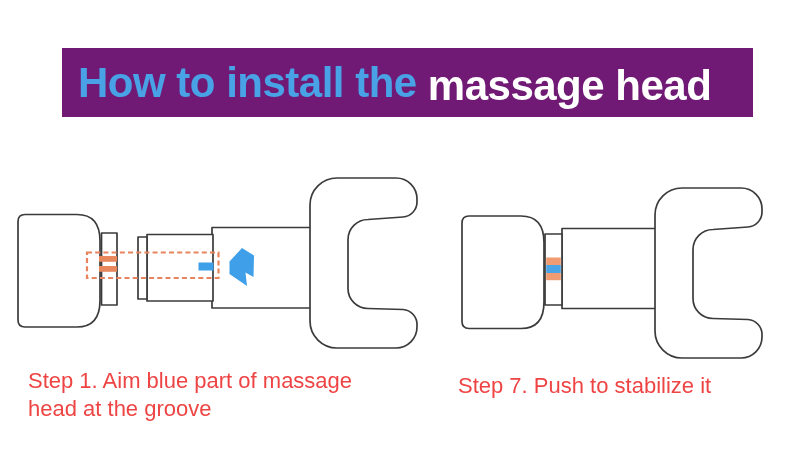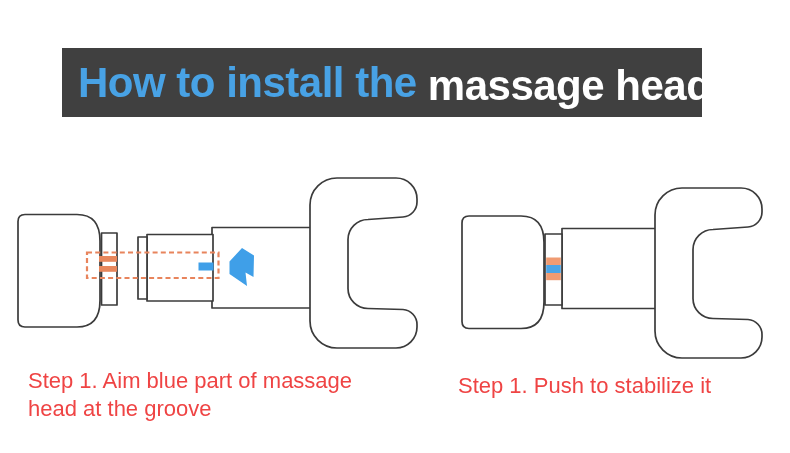--- a/index.html
+++ b/index.html
@@ -3,22 +3,22 @@
 <meta charset="utf-8">
 <style>
   html,body{margin:0;padding:0;}
   body{
     width:790px;height:453px;position:relative;overflow:hidden;
     background:#ffffff;
     font-family:"Liberation Sans", sans-serif;
   }
   
   .title-bar{
-    position:absolute;left:62px;top:48px;width:640px;height:69px;
-    background:#404040;display:flex;align-items:center;
+    position:absolute;left:62px;top:48px;width:691px;height:69px;
+    background:#701a75;display:flex;align-items:center;
     padding-left:16px;box-sizing:border-box;
   }
   .title-bar span{
     font-size:42px;font-weight:700;line-height:1;white-space:pre;
     letter-spacing:-0.5px;
   }
   .t-hl{color:#48a2e5;}
   .t-rest{color:#ffffff;margin-top:6px;}
   
   .diagrams{position:absolute;left:0;top:160px;width:790px;height:205px;}
@@ -81,13 +81,13 @@
              Q 18 327 18 320 V 221.5 Q 18 214.5 25 214.5 Z"></path>
     <rect class="ol" x="545" y="234" width="17" height="71"></rect>
 
     <rect class="flat" x="546.2" y="257.5" width="14.6" height="7.5" fill="#f09b72"></rect>
     <rect class="flat" x="546.2" y="265" width="14.6" height="8" fill="#4aa4e6"></rect>
     <rect class="flat" x="546.2" y="273" width="14.6" height="7.2" fill="#f09b72"></rect>
   </g>
 </svg>
 
 <div class="caption cap1">Step 1. Aim blue part of massage head at the groove</div>
-<div class="caption cap2">Step 1. Push to stabilize it</div>
+<div class="caption cap2">Step 7. Push to stabilize it</div>
 
 </body></html>

